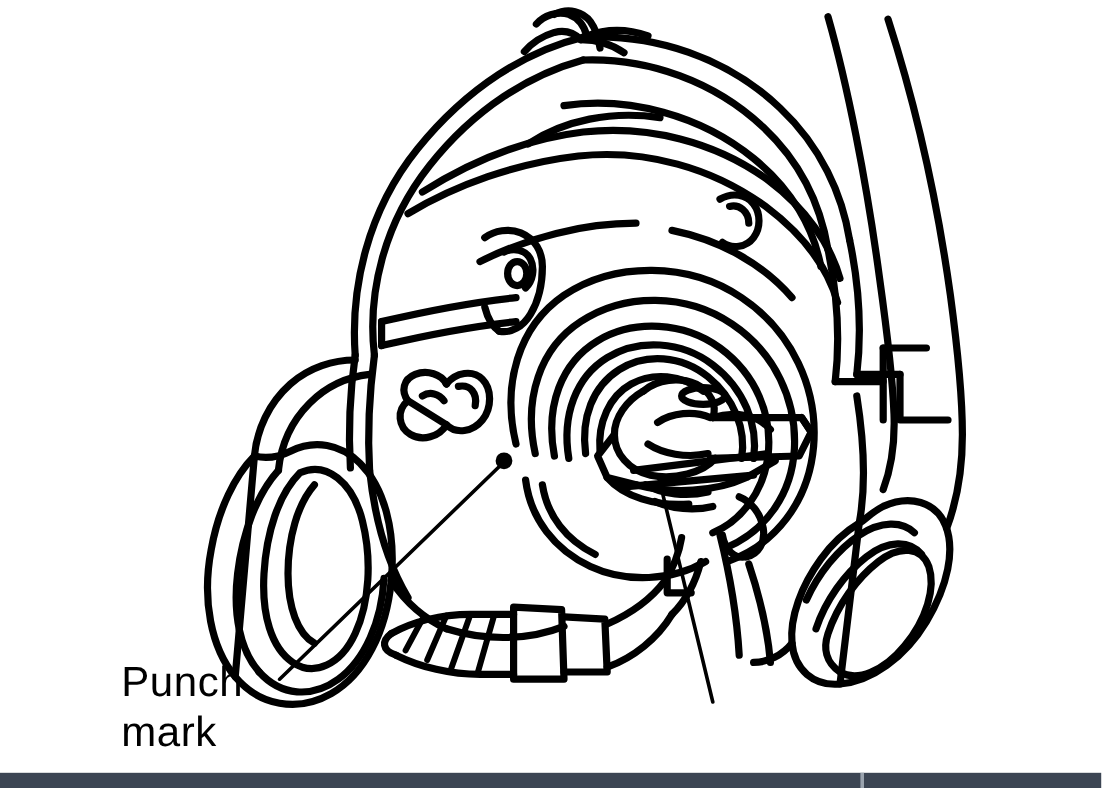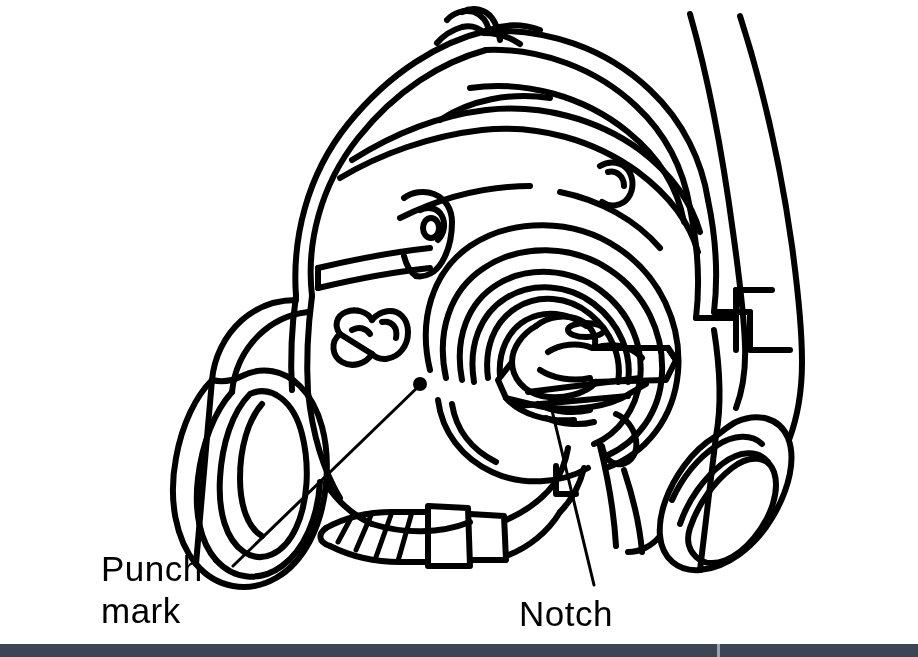--- a/index.html
+++ b/index.html
@@ -280,19 +280,18 @@
       </g>
 
       <circle cx="420" cy="384" r="7" fill="#000000" stroke="none"></circle>
 
     </g>
   </svg>
 
   <div class="label" id="label-punch">Punch
 mark</div>
 
-  <div class="label" id="label-notch">Notch</div>
 
   <div class="bottom-bar">
     <div class="bottom-divider"></div>
   </div>
 
 </div>
 
 </body></html>

